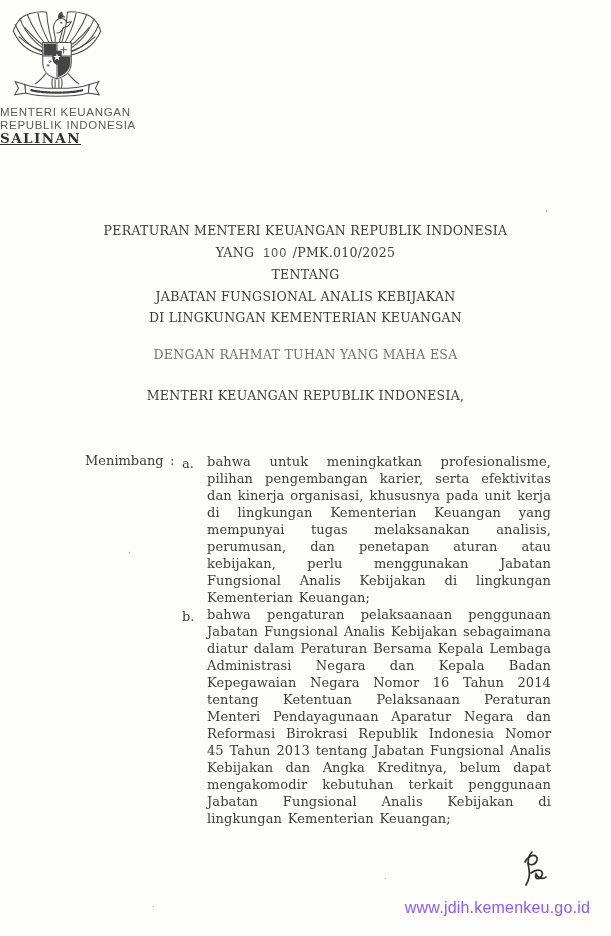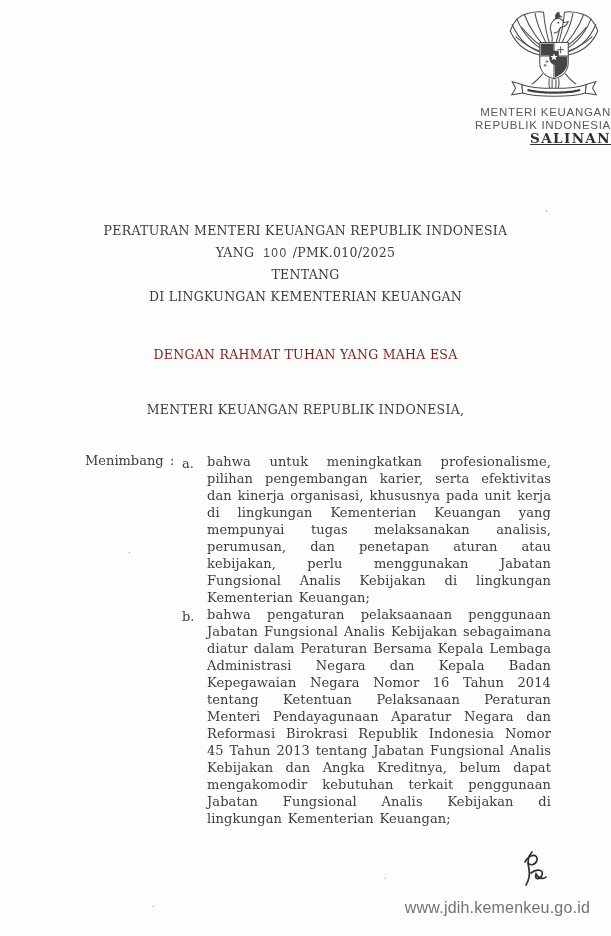--- a/index.html
+++ b/index.html
@@ -7,21 +7,21 @@
   .page {
     position:relative;
     width:611px; height:936px;
     background:#fdfdfc;
     font-family:"DejaVu Serif", serif;
     color:#3d3d3d;
     overflow:hidden;
   }
 
   
-  .header { position:absolute; top:8px; left:0; width:100%; text-align:right; }
+  .header { position:absolute; top:8px; left:0; width:100%; text-align:left; }
   .emblem { display:inline-block; }
   .ministry-line1, .ministry-line2 {
     font-family:"Liberation Sans", sans-serif;
     font-size:11.5px; letter-spacing:0.7px; color:#5a5a5a; line-height:12.5px;
   }
   .ministry-line1 { margin-top:2px; }
   .salinan {
     font-family:"DejaVu Serif", serif; font-weight:bold;
     font-size:13.5px; letter-spacing:1.4px; color:#303030; line-height:15px;text-decoration:underline;
   }
@@ -32,24 +32,24 @@
     text-align:center; font-size:12.5px; letter-spacing:0.3px;
     color:#3c3c3c; line-height:21.5px;
   }
   .nomor-line .nomor-number {
     font-family:"Liberation Sans", sans-serif;
     font-size:12px; letter-spacing:1.5px; color:#4a4a4a;
     margin:0 5px 0 9px;
   }
   .invocation {
     position:absolute; top:347px; left:0; width:100%;
-    text-align:center; font-size:12.5px; letter-spacing:0.3px; color:#7f1d1d;
+    text-align:center; font-size:12.5px; letter-spacing:0.3px; color:#737373;
   }
   .authority {
-    position:absolute; top:402px; left:0; width:100%;
+    position:absolute; top:388px; left:0; width:100%;
     text-align:center; font-size:12.5px; letter-spacing:0.3px; color:#3c3c3c;
   }
 
   
   .considering { position:absolute; top:453px; left:75px; width:468px;margin-left:10px; }
   .c-label  { position:absolute; left:0;  top:0; font-size:13px; }
   .c-colon  { position:absolute; left:85px; top:0; font-size:13px; }
   .c-items  { margin-left:97px; }
   .c-item   { display:flex; align-items:flex-start; }
   .c-marker { flex:0 0 25px; font-size:13px; line-height:21.3px; }
@@ -145,20 +145,21 @@
     <div class="ministry-line2">REPUBLIK INDONESIA</div>
     <div class="salinan">SALINAN</div>
   </div>
 
   <div class="title-block">
     <div>PERATURAN MENTERI KEUANGAN REPUBLIK INDONESIA</div>
     <div class="nomor-line">
       <span>YANG</span><span class="nomor-number">100</span><span>/PMK.010/2025</span>
     </div>
     <div>TENTANG</div>
+    <div>JABATAN FUNGSIONAL ANALIS KEBIJAKAN</div>
     <div>DI LINGKUNGAN KEMENTERIAN KEUANGAN</div>
   </div>
 
   <div class="invocation">DENGAN RAHMAT TUHAN YANG MAHA ESA</div>
   <div class="authority">MENTERI KEUANGAN REPUBLIK INDONESIA,</div>
 
   <div class="considering">
     <div class="c-label">Menimbang</div>
     <div class="c-colon">:</div>
     <div class="c-items">
@@ -176,20 +177,20 @@
   <span class="paraf">
     <svg width="34" height="42" viewBox="0 0 34 42">
       <g stroke="#2f2f2f" stroke-width="1.7" fill="none" stroke-linecap="round">
         <path d="M15,3 C11,7 10.5,14 12,20 C13,25 12,31 9,36"></path>
         <path d="M8,13 C13,4 21,5 20,11 C19,16 13,17 11,14"></path>
         <path d="M14,24 C20,19 27,21 25,26 C23,31 17,31 19,25 C21,29 26,31 29,28"></path>
       </g>
     </svg>
   </span>
 
-  <a class="site-url" href="#" style="color: #737373;">www.jdih.kemenkeu.go.id</a>
+  <a class="site-url" href="#" style="color: #8b5cf6;">www.jdih.kemenkeu.go.id</a>
 
   <span class="speck" style="left:545px; top:210px;">’</span>
   <span class="speck" style="left:128px; top:546px;">.</span>
   <span class="speck" style="left:384px; top:872px;">.</span>
   <span class="speck" style="left:152px; top:900px;">.</span>
 
 </div>
 
 </body></html>

